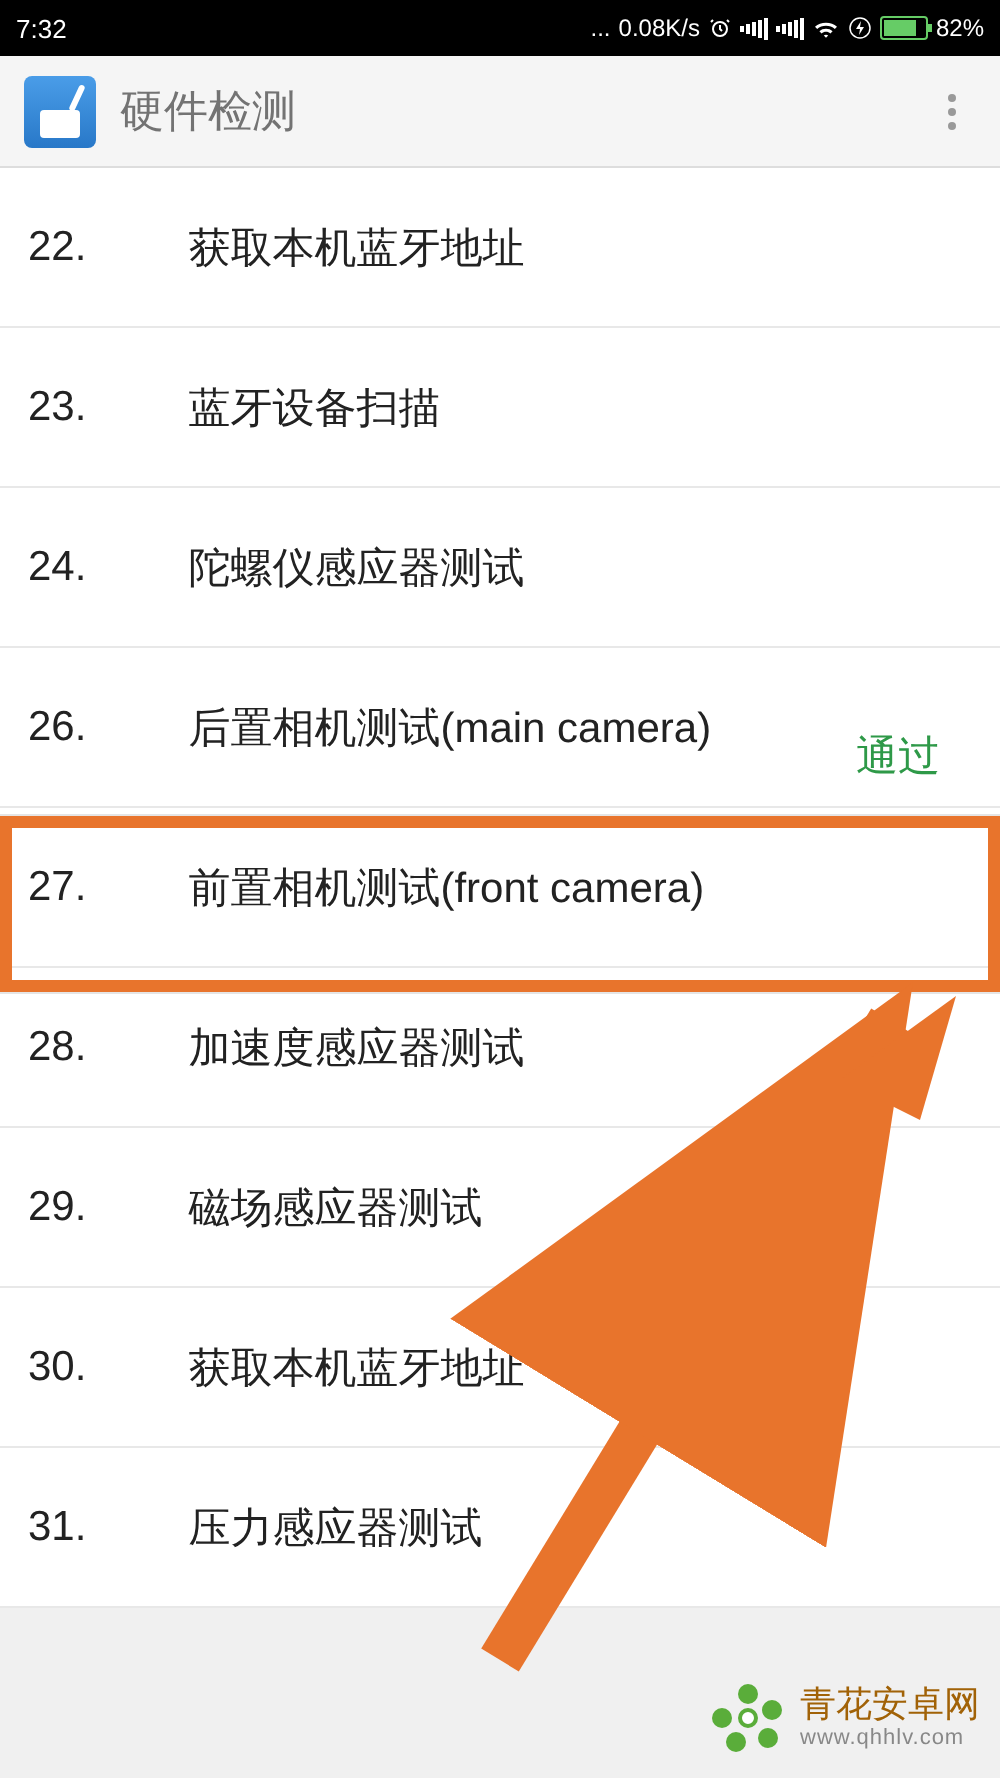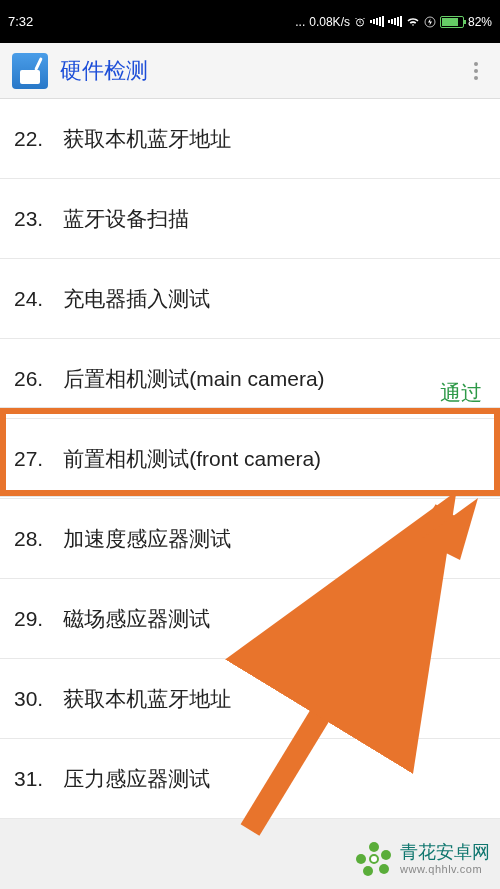--- a/index.html
+++ b/index.html
@@ -5,21 +5,21 @@
     * { margin: 0; padding: 0; box-sizing: border-box; }
     body {
       width: 500px;
       height: 889px;
       font-family: -apple-system, "Helvetica Neue", Arial, sans-serif;
       background: #f0f0f0;
       overflow: hidden;
       position: relative;
     }
     .status-bar {
-      height: 43px;
+      height: 28px;
       background: #000;
       color: #fff;
       display: flex;
       align-items: center;
       padding: 0 8px;
       font-size: 13px;
     }
     .status-left { flex: 0 0 auto; }
     .status-right {
       flex: 1;
@@ -63,21 +63,21 @@
       width: 3px;
       height: 14px;
       background: #fff;
       top: 4px;
       right: 8px;
       transform: rotate(25deg);
       border-radius: 2px;
     }
     .app-title {
       font-size: 22px;
-      color: #1d4ed8;
+      color: #737373;
       flex: 1;
     }
     .menu-dots {
       width: 24px;
       display: flex;
       flex-direction: column;
       align-items: center;
       gap: 3px;
     }
     .menu-dots span {
@@ -86,25 +86,26 @@
       background: #999;
       border-radius: 50%;
     }
     .list {
       background: #fff;
     }
     .list-item {
       height: 80px;
       display: flex;
       align-items: center;
-      padding: 0 18px 0 14px;
+      padding: 0 30px 0 14px;
       border-bottom: 1px solid #e8e8e8;
       font-size: 21px;
       color: #222;
       background: #fff;
+      gap: 31px;
     }
     .item-num { margin-right: 4px; }
     .item-label { flex: 1; margin-left: 16px; }
     .item-status {
       color: #2e9948;
       font-size: 21px;
       margin-top: 28px;
     }
     .highlight-box {
       position: absolute;
@@ -125,21 +126,21 @@
       display: flex;
       align-items: center;
       gap: 6px;
       z-index: 10;
     }
     .wm-logo {
       width: 40px;
       height: 40px;
     }
     .wm-text { display: flex; flex-direction: column; line-height: 1.1; }
-    .wm-title { font-size: 18px; color: #0f766e; font-weight: 500; }
+    .wm-title { font-size: 18px; color: #a16207; font-weight: 500; }
     .wm-url { font-size: 11px; color: #888; letter-spacing: 0.5px; }
     .signal-bars { display:inline-flex; align-items:flex-end; gap:1px; height:11px; }
     .signal-bars i { width:2px; background:#fff; display:block; }
     .signal-bars i:nth-child(1){height:3px} .signal-bars i:nth-child(2){height:5px}
     .signal-bars i:nth-child(3){height:7px} .signal-bars i:nth-child(4){height:9px}
     .signal-bars i:nth-child(5){height:11px}
     .battery-ico {
       display:inline-flex; align-items:center;
       width: 24px; height: 12px;
       border: 1px solid #6c6;
@@ -216,21 +217,21 @@
     <span class="item-label">获取本机蓝牙地址</span>
     <span class="item-status"></span>
   </div>
   <div class="list-item">
     <span class="item-num">23.</span>
     <span class="item-label">蓝牙设备扫描</span>
     <span class="item-status"></span>
   </div>
   <div class="list-item">
     <span class="item-num">24.</span>
-    <span class="item-label">充电器插入测试</span>
+    <span class="item-label">陀螺仪感应器测试</span>
     <span class="item-status"></span>
   </div>
   <div class="list-item">
     <span class="item-num">26.</span>
     <span class="item-label">后置相机测试(main camera)</span>
     <span class="item-status">通过</span>
   </div>
   <div class="list-item">
     <span class="item-num">27.</span>
     <span class="item-label">前置相机测试(front camera)</span>

